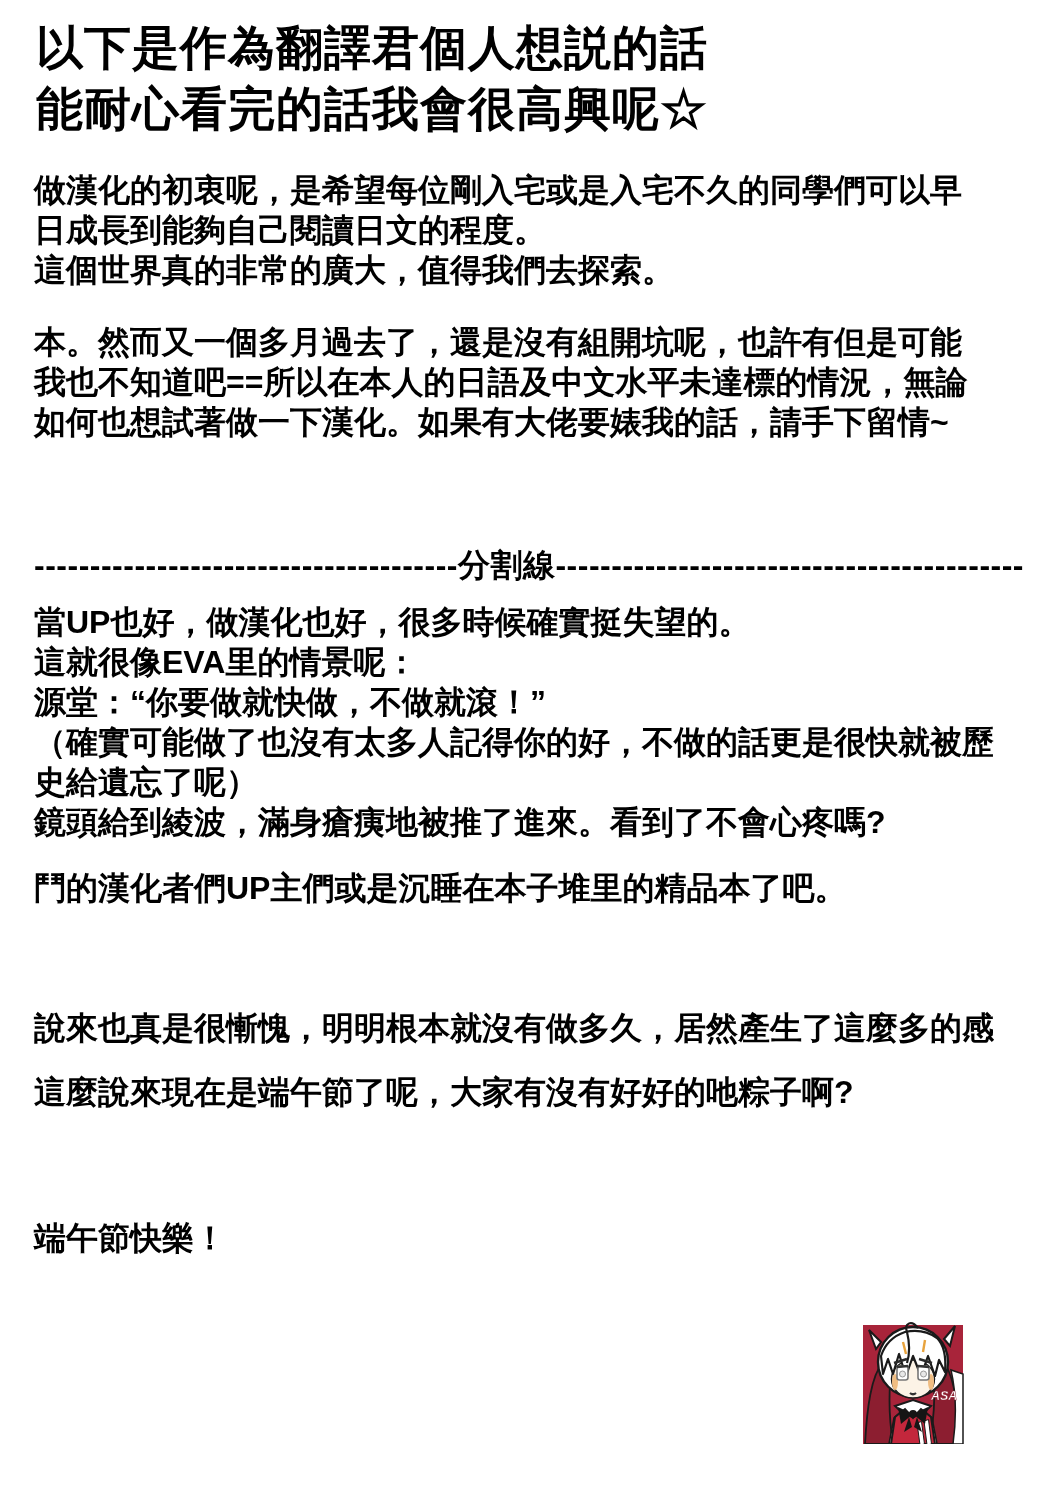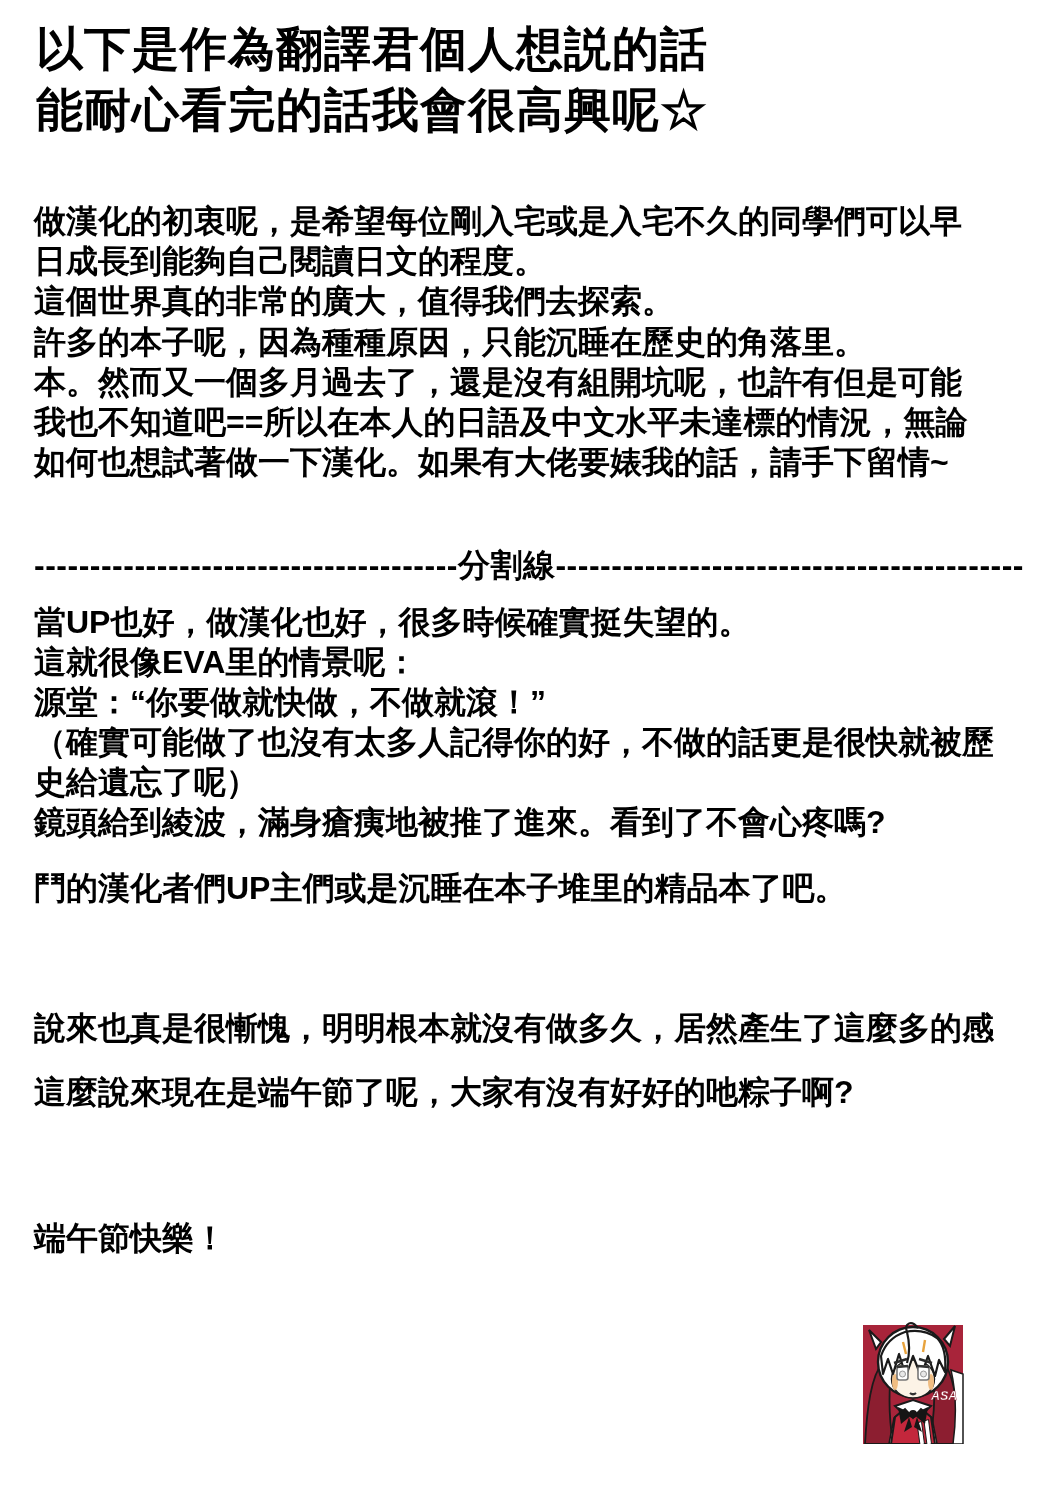--- a/index.html
+++ b/index.html
@@ -6,37 +6,37 @@
   body {
     width: 1050px; height: 1492px;
     background: #ffffff;
     position: relative;
     overflow: hidden;
     color: #000000;
   }
   .title {
     position: absolute;
     left: 36px; top: 18px;
-    font-family: Liberation Sans, sans-serif;
+    font-family: Liberation Serif, serif;
     font-size: 47px;
     font-weight: 800;
     line-height: 61px;
     letter-spacing: 1px;
     white-space: nowrap;
   }
   .para {
     position: absolute;
     left: 34px;
     font-family: "Liberation Sans", "DejaVu Sans", sans-serif;
     font-size: 32px;
     font-weight: 700;
     line-height: 40px;
     white-space: nowrap;
   }
-  #p0 { top: 170px; margin-top: 31px; }
+  #p0 { top: 170px; }
   #p1 { top: 322px; }
   #divider { top: 545px; letter-spacing: 0.5px; }
   #p2 { top: 602px; }
   #p3 { top: 868px; }
   #p4 { top: 1008px; }
   #p5 { top: 1072px; }
   #p6 { top: 1218px; }
   .avatar {
     position: absolute;
     left: 861px; top: 1316px;
@@ -54,21 +54,20 @@
     <div>能耐心看完的話我會很高興呢☆</div>
   </div>
 
   <div class="para" id="p0">
     <div>做漢化的初衷呢，是希望每位剛入宅或是入宅不久的同學們可以早</div>
     <div>日成長到能夠自己閱讀日文的程度。</div>
     <div>這個世界真的非常的廣大，值得我們去探索。</div>
   </div>
 
   <div class="para" id="p1">
-    <div>許多的本子呢，因為種種原因，只能沉睡在歷史的角落里。</div>
     <div>本。然而又一個多月過去了，還是沒有組開坑呢，也許有但是可能</div>
     <div>我也不知道吧==所以在本人的日語及中文水平未達標的情況，無論</div>
     <div>如何也想試著做一下漢化。如果有大佬要婊我的話，請手下留情~</div>
   </div>
 
   <div class="para" id="divider">
     <span>--------------------------------------</span><span>分割線</span><span>------------------------------------------</span>
   </div>
 
   <div class="para" id="p2">

